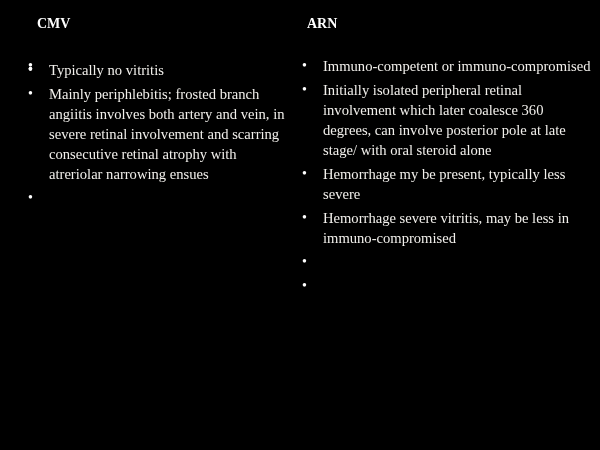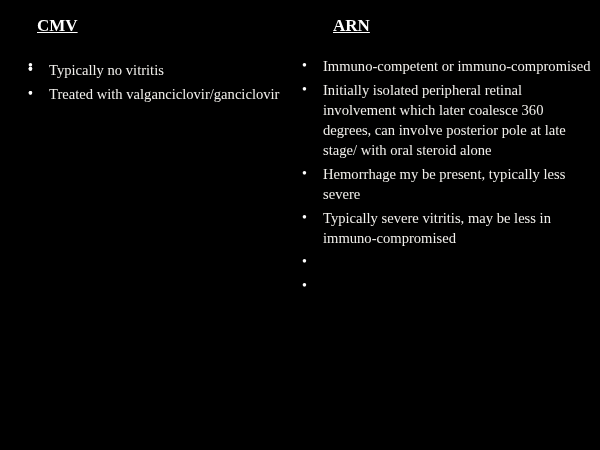--- a/index.html
+++ b/index.html
@@ -5,24 +5,24 @@
   html, body { margin: 0; padding: 0; }
   body {
     width: 600px; height: 450px; background: #000; overflow: hidden;
     font-family: "Liberation Serif", "DejaVu Serif", serif; color: #f2f0ec;
     position: relative;
   }
   .col { position: absolute; top: 0; }
   .col-left { left: 0; width: 290px; }
   .col-right { left: 290px; width: 310px; }
   .heading {
-    position: absolute; font-weight: bold; font-size: 17px; color: #fff; text-decoration: underline;
+    position: absolute; font-weight: bold; font-size: 14px; color: #fff;
   }
   .col-left .heading { left: 37px; top: 16px; }
-  .col-right .heading { left: 17px; top: 16px; margin-left: 26px; }
+  .col-right .heading { left: 17px; top: 16px; }
   ul { list-style: none; margin: 0; padding: 0; position: absolute; }
   .col-left ul { left: 28px; top: 56px; width: 262px; }
   .col-right ul { left: 12px; top: 56px; width: 290px; }
   li {
     position: relative; padding-left: 21px; font-size: 14.6px; line-height: 20px;
     margin-bottom: 4px;
   }
   .col-left li { padding-left: 21px; }
   li .bullet {
     position: absolute; left: 0; top: 0; font-size: 14px; color: #fff;
@@ -32,29 +32,29 @@
 </head>
 <body>
 
 <div class="col col-left">
   <div class="heading">CMV</div>
   <ul>
     <li><span class="bullet">•</span></li>
     <li><span class="bullet">•</span></li>
     <li><span class="bullet">•</span></li>
     <li><span class="bullet">•</span><span>Typically no vitritis</span></li>
+    <li><span class="bullet">•</span><span>Mainly periphlebitis; frosted branch angiitis involves both artery and vein, in severe retinal involvement and scarring consecutive retinal atrophy with atreriolar narrowing ensues</span></li>
     <li><span class="bullet">•</span></li>
-    <li><span class="bullet">•</span><span>Treated with valganciclovir/ganciclovir</span></li>
   </ul>
 </div>
 
 <div class="col col-right">
   <div class="heading">ARN</div>
   <ul>
     <li><span class="bullet">•</span><span>Immuno-competent or immuno-compromised</span></li>
     <li><span class="bullet">•</span><span>Initially isolated peripheral retinal involvement which later coalesce 360 degrees, can involve posterior pole at late stage/ with oral steroid alone</span></li>
     <li><span class="bullet">•</span><span>Hemorrhage my be present, typically less severe</span></li>
-    <li><span class="bullet">•</span><span>Typically severe vitritis, may be less in immuno-compromised</span></li>
+    <li><span class="bullet">•</span><span>Hemorrhage severe vitritis, may be less in immuno-compromised</span></li>
     <li><span class="bullet">•</span></li>
     <li class="spacer"></li>
     <li><span class="bullet">•</span></li>
   </ul>
 </div>
 
 </body></html>

